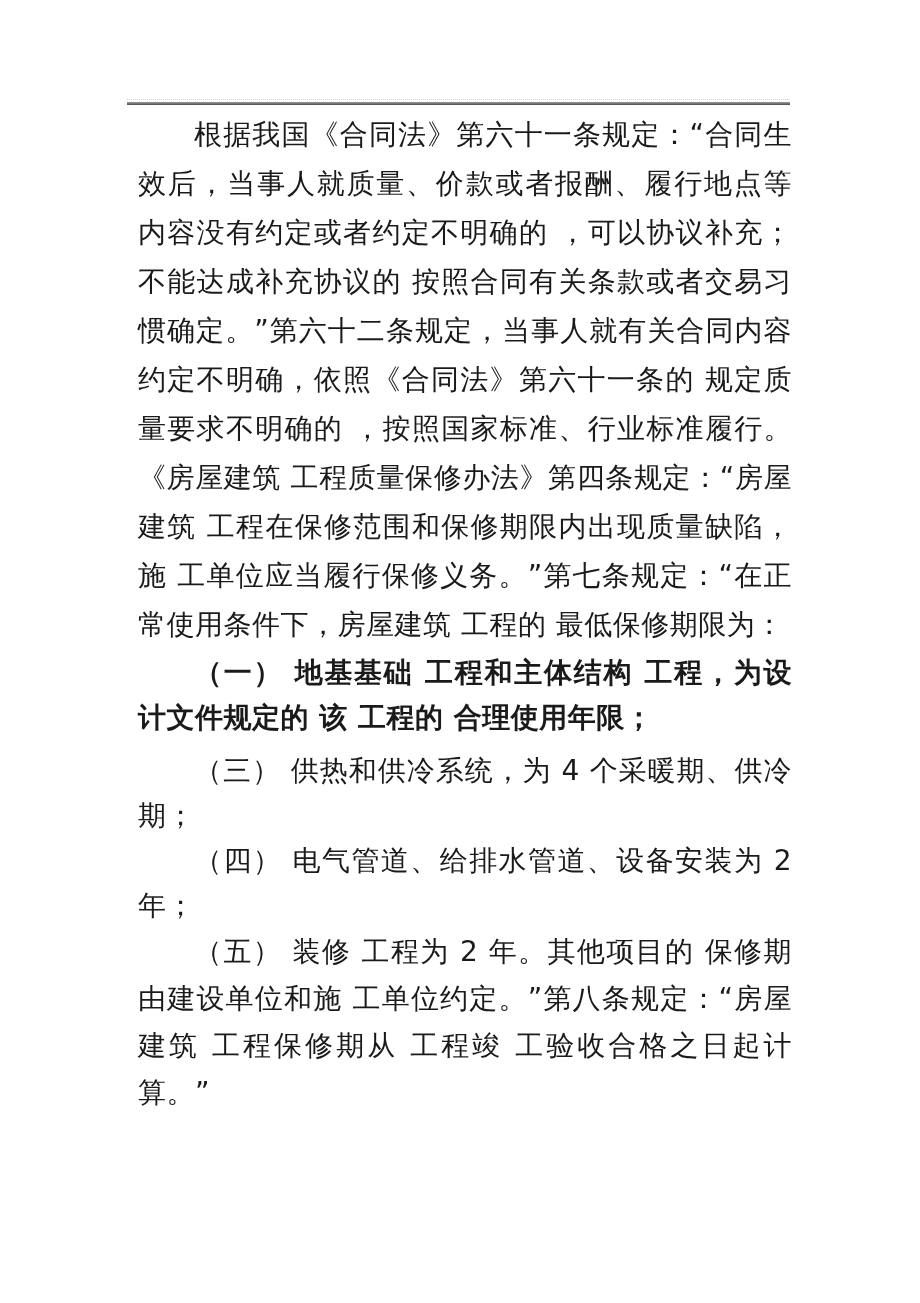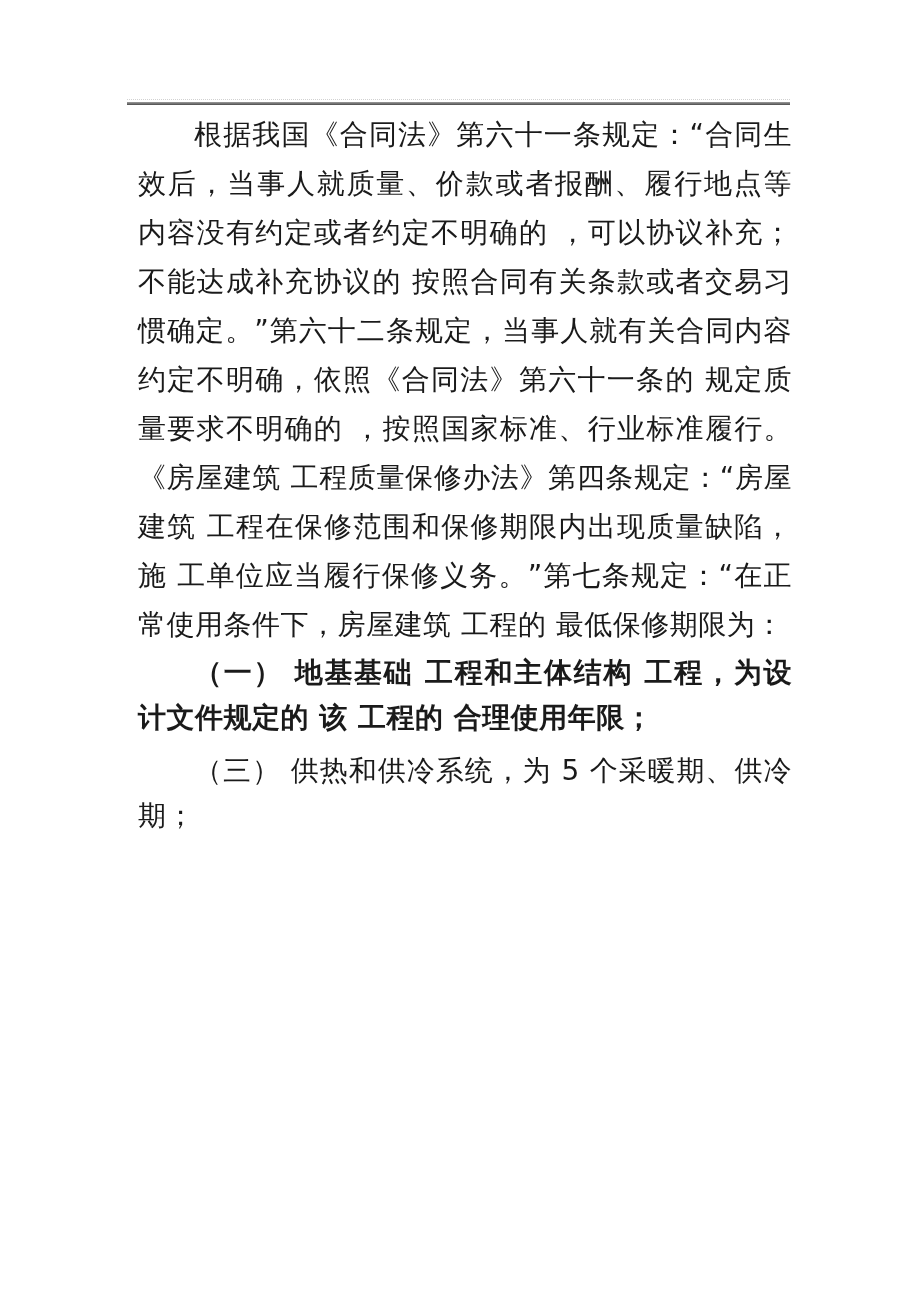--- a/index.html
+++ b/index.html
@@ -70,18 +70,20 @@
     <div class="rule-dotted"></div>
     <div class="rule-solid"></div>
   </div>
 
   <div class="doc">
     <p class="para-main">根据我国《合同法》第六十一条规定：“合同生效后，当事人就质量、价款或者报酬、履行地点等内容没有约定或者约定不明确的 ，可以协议补充；不能达成补充协议的 按照合同有关条款或者交易习惯确定。”第六十二条规定，当事人就有关合同内容约定不明确，依照《合同法》第六十一条的 规定质量要求不明确的 ，按照国家标准、行业标准履行。《房屋建筑 工程质量保修办法》第四条规定：“房屋建筑 工程在保修范围和保修期限内出现质量缺陷，施 工单位应当履行保修义务。”第七条规定：“在正常使用条件下，房屋建筑 工程的 最低保修期限为：</p>
 
     <p class="list-item gap-after">（一） 地基基础 工程和主体结构 工程，为设计文件规定的 该 工程的 合理使用年限；</p>
 
 
-    <p class="list-item">（三） 供热和供冷系统，为 5 个采暖期、供冷期；</p>
+    <p class="list-item">（三） 供热和供冷系统，为 4 个采暖期、供冷期；</p>
 
+    <p class="list-item">（四） 电气管道、给排水管道、设备安装为 2 年；</p>
 
+    <p class="list-item item-5">（五） 装修 工程为 2 年。其他项目的 保修期由建设单位和施 工单位约定。”第八条规定：“房屋建筑 工程保修期从 工程竣 工验收合格之日起计算。”</p>
   </div>
 
 </div>
 
 </body></html>

